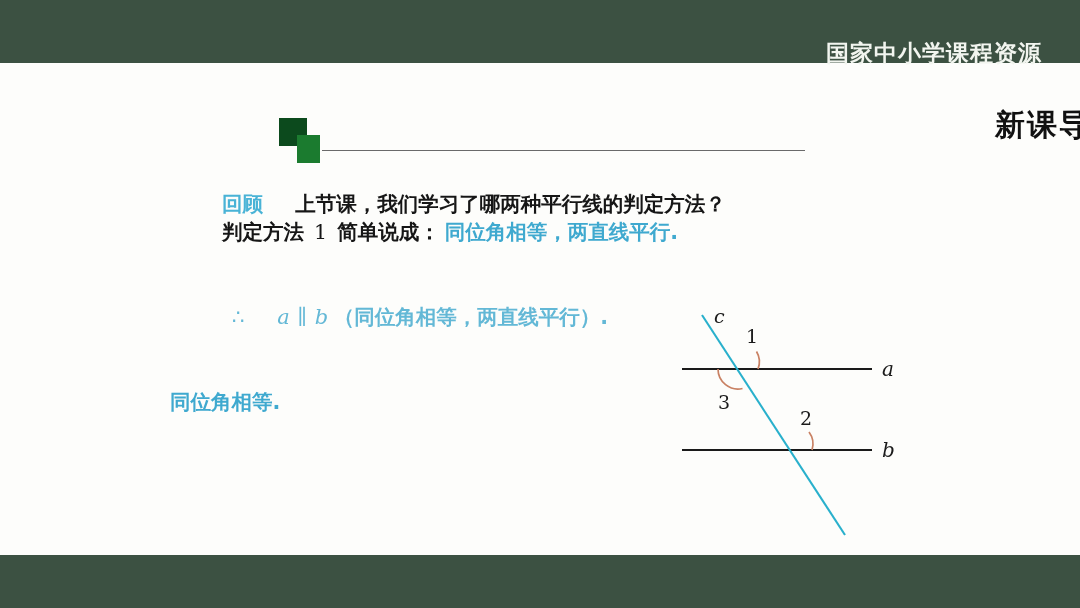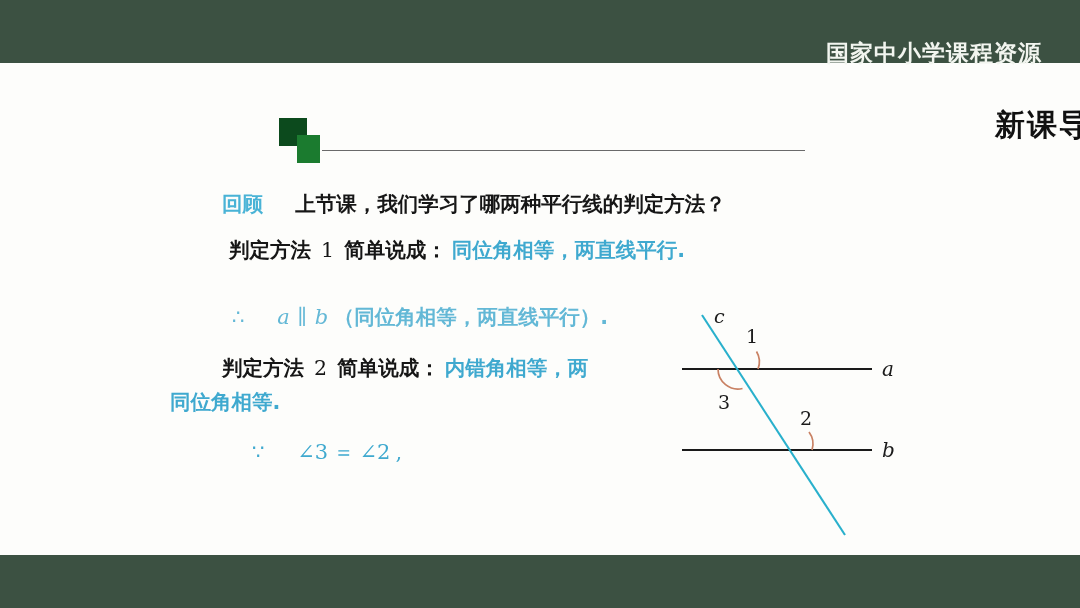--- a/index.html
+++ b/index.html
@@ -128,21 +128,21 @@
     font-weight: 400;
   }
   .ang {
     font-family: "DejaVu Serif", serif;
     font-weight: 400;
     font-size: 21px;
   }
 
   
   #line-recall   { left: 222px; top: 190px; }
-  #line-method1  { left: 222px; top: 236px; margin-left: 7px; }
+  #line-method1  { left: 222px; top: 218px; }
   #line-because1 { left: 252px; top: 265px; }
   #line-therefore1 { left: 232px; top: 303px; }
   #line-method2  { left: 222px; top: 354px; }
   #line-method2b { left: 170px; top: 388px; }
   #line-because2 { left: 252px; top: 438px; }
   #line-therefore2 { left: 232px; top: 482px; }
 
   .lbl-recall { color: #49b3d6; font-weight: 700; font-size: 20.5px; }
   .gap-md { display: inline-block; width: 22px; }
 
@@ -189,39 +189,25 @@
 
     <div class="tline" id="line-therefore1">
       <span class="teal-soft sym">∴</span>
       <span class="gap-md"></span>
       <span class="teal-soft ital">a</span>
       <span class="teal-soft ital" style="padding:0 2px;">∥</span>
       <span class="teal-soft ital">b</span>
       <span class="teal-soft">（同位角相等，两直线平行）.</span>
     </div>
 
-    <div class="tline" id="line-method2">
-      <span class="blk">判定方法</span>
-      <span class="blk mathrm" style="padding:0 5px;">2</span>
-      <span class="blk">简单说成：</span>
-      <span class="teal">内错角相等，两</span>
-    </div>
 
     <div class="tline" id="line-method2b">
       <span class="teal">同位角相等.</span>
     </div>
 
-    <div class="tline" id="line-because2">
-      <span class="teal sym">∵</span>
-      <span class="gap-md"></span>
-      <span class="teal ang">∠3</span>
-      <span class="teal ang">＝</span>
-      <span class="teal ang">∠2</span>
-      <span class="teal ang">,</span>
-    </div>
 
   </div>
 
   <div id="diagram">
     <svg width="260" height="255" viewBox="0 0 260 255">
 
       <line x1="22" y1="74" x2="212" y2="74" stroke="#1a1a1a" stroke-width="1.9"></line>
 
       <line x1="22" y1="155" x2="212" y2="155" stroke="#1a1a1a" stroke-width="1.9"></line>
 

